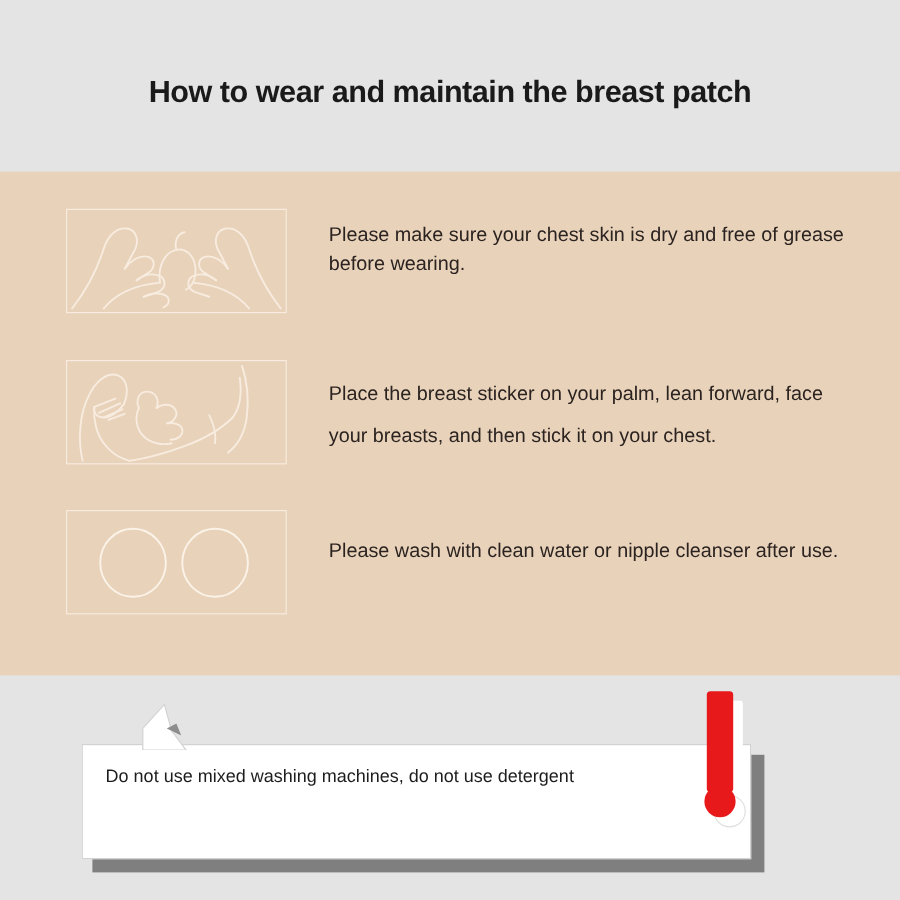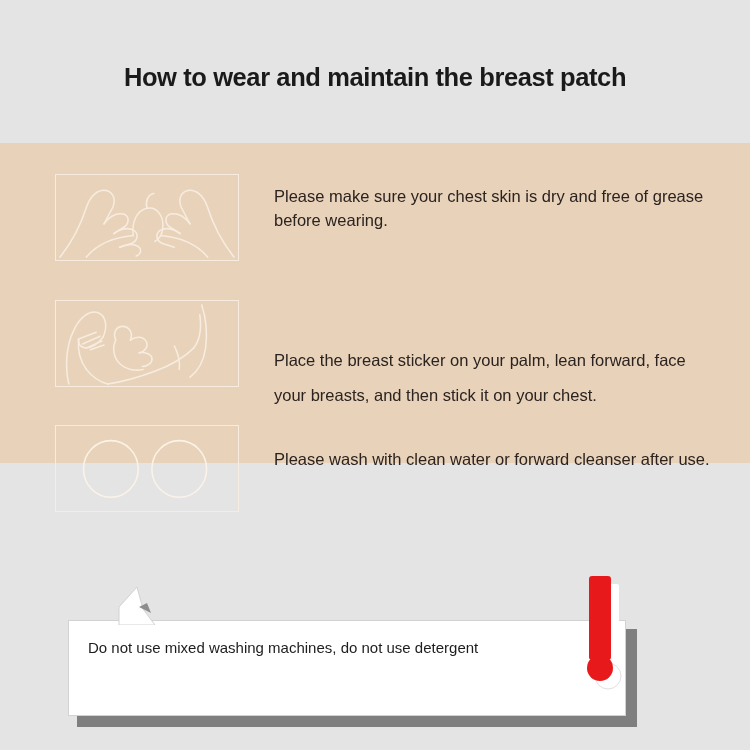--- a/index.html
+++ b/index.html
@@ -53,21 +53,21 @@
     letter-spacing: 6px;
     user-select: none;
   }
 
   
   .steps-panel {
     position: absolute;
     left: 0;
     top: 143px;
     width: 750px;
-    height: 320px;
+    height: 420px;
     background: #e8d2ba;
   }
 
   .step {
     position: absolute;
     left: 0;
     width: 750px;
   }
   .step-1 { top: 31px; }
   .step-2 { top: 157px; }
@@ -90,21 +90,21 @@
 
   .step-text {
     position: absolute;
     left: 274px;
     width: 448px;
     color: #2b2320;
     font-size: 16.5px;
     font-family: "Liberation Sans", sans-serif;
   }
   .step-1 .step-text { top: 10px; line-height: 24px; }
-  .step-2 .step-text { top: 11px; line-height: 35px; margin-top: 32px; }
+  .step-2 .step-text { top: 11px; line-height: 35px; }
   .step-3 .step-text { top: 12px; line-height: 44px; }
 
   
   .footer {
     position: absolute;
     left: 0;
     top: 563px;
     width: 750px;
     height: 187px;
     background: #e4e4e5;
@@ -221,21 +221,21 @@
       <div class="step-text">Place the breast sticker on your palm, lean forward, face your breasts, and then stick it on your chest.</div>
     </div>
 
     <div class="step step-3">
       <div class="step-figure">
         <svg viewBox="0 0 184 87" fill="none" stroke="#fbf3e8" stroke-width="1.6">
           <ellipse cx="55" cy="44" rx="28" ry="29"></ellipse>
           <ellipse cx="125" cy="44" rx="28" ry="29"></ellipse>
         </svg>
       </div>
-      <div class="step-text">Please wash with clean water or forward cleanser after use.</div>
+      <div class="step-text">Please wash with clean water or nipple cleanser after use.</div>
     </div>
 
   </div>
 
   <div class="footer">
     <div class="warn-wrap">
 
       <div class="warn-shadow"></div>
 
       <div class="warn-box">

